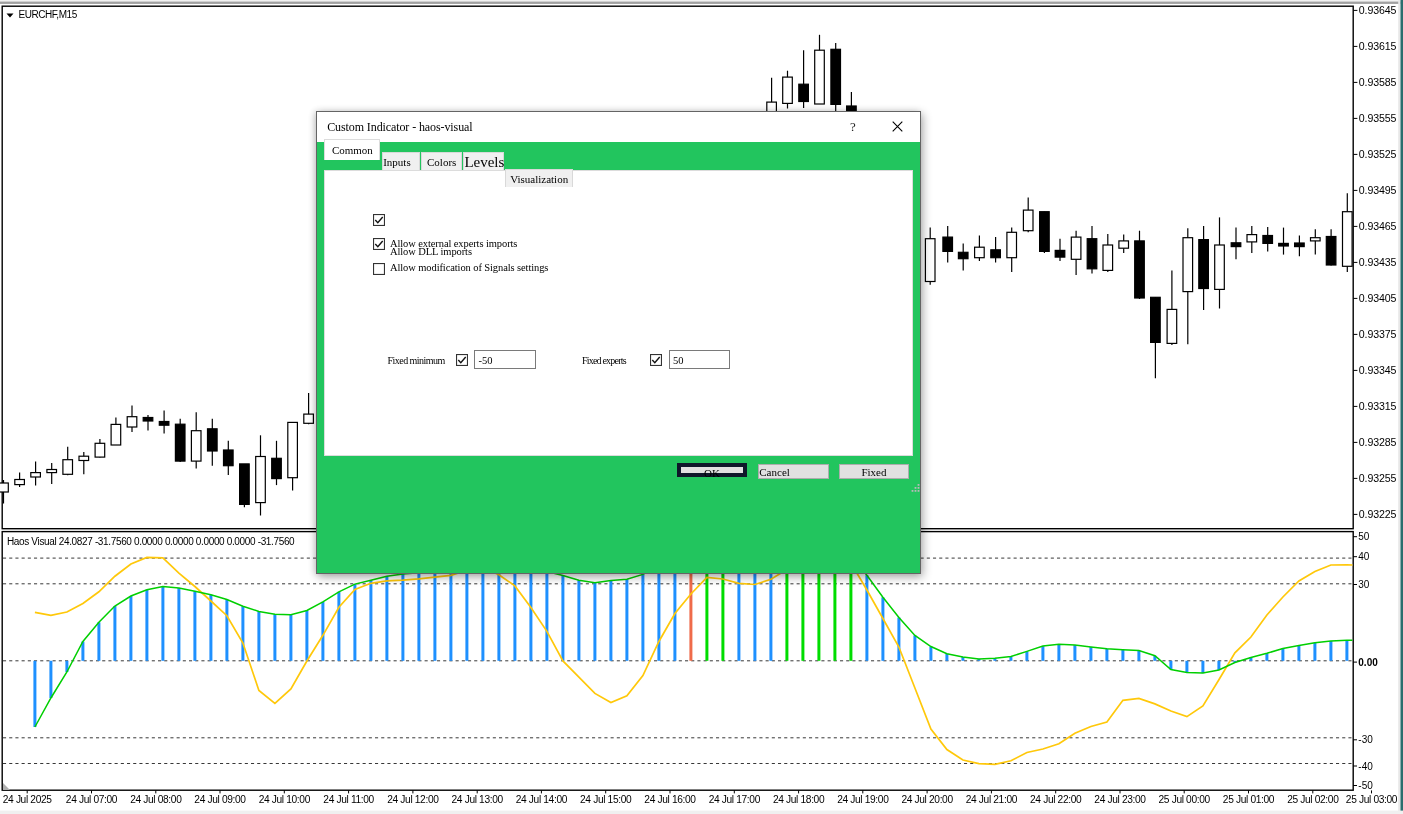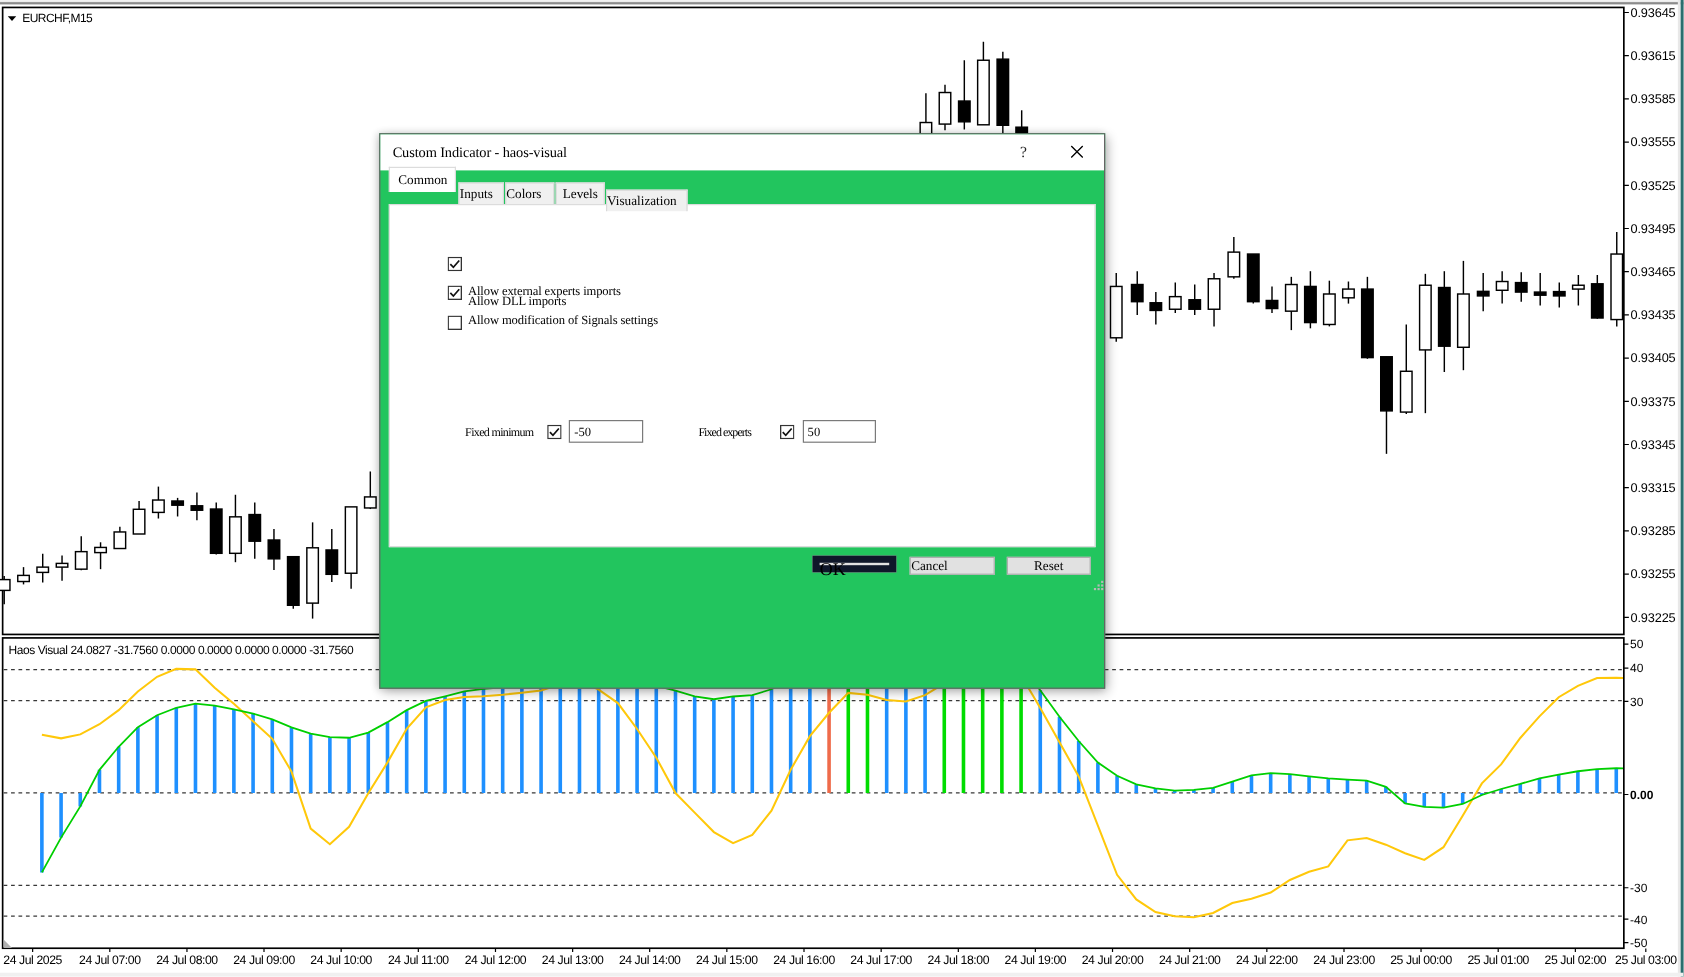--- a/index.html
+++ b/index.html
@@ -312,23 +312,23 @@
  <div style="position:absolute;left:10.6px;top:8.5px;font-size:12px;letter-spacing:-0.1px;color:#000;">Custom Indicator - haos-visual</div>
  <div style="position:absolute;left:529.4px;top:7.5px;width:14px;text-align:center;font-size:13px;color:#222;">?</div>
  <svg style="position:absolute;left:575.9px;top:9.5px" width="11" height="11" viewBox="0 0 11 11">
       <path d="M0.7,0.7 L10.3,10.3 M10.3,0.7 L0.7,10.3" stroke="#000" stroke-width="1.1"></path>
     </svg>
 
  <div style="position:absolute;left:7.699999999999989px;top:58.599999999999994px;width:589.2px;height:286px;background:#fff;border:1px solid #dcdcdc;"></div>
 
  <div style="position:absolute;left:7.699999999999989px;top:27px;width:56.2px;height:21.4px;background:#fff;border:1px solid #dcdcdc;border-bottom:none;z-index:3;text-align:center;font-size:11px;line-height:20px;">Common</div>
  <div style="position:absolute;left:65.59999999999997px;top:40.30000000000001px;width:37.6px;height:18.3px;background:#f0f0f0;border:1px solid #d9d9d9;border-bottom:none;font-size:11px;line-height:18px;">Inputs</div>
- <div style="position:absolute;left:104.29999999999995px;top:40.30000000000001px;width:41.6px;height:18.3px;background:#f0f0f0;border:1px solid #d9d9d9;border-bottom:none;font-size:11px;line-height:18px;">Colors</div>
- <div style="position:absolute;left:146.79999999999995px;top:40.30000000000001px;width:40.4px;height:18.3px;background:#f0f0f0;border:1px solid #d9d9d9;border-bottom:none;text-align:center;font-size:11px;line-height:18px;">Levels</div>
- <div style="position:absolute;left:188.29999999999995px;top:46px;width:68.5px;height:18.3px;background:#f0f0f0;border:1px solid #d9d9d9;border-bottom:none;font-size:11px;line-height:18px;">Visualization</div>
+ <div style="position:absolute;left:104.29999999999995px;top:40.30000000000001px;width:41.6px;height:18.3px;background:#f0f0f0;border:1px solid #d9d9d9;border-bottom:none;text-align:center;font-size:11px;line-height:18px;">Colors</div>
+ <div style="position:absolute;left:146.79999999999995px;top:40.30000000000001px;width:40.4px;height:18.3px;background:#f0f0f0;border:1px solid #d9d9d9;border-bottom:none;text-align:center;font-size:15px;line-height:18px;">Levels</div>
+ <div style="position:absolute;left:188.29999999999995px;top:57px;width:68.5px;height:18.3px;background:#f0f0f0;border:1px solid #d9d9d9;border-bottom:none;text-align:center;font-size:11px;line-height:18px;">Visualization</div>
 <svg style="position:absolute;left:56.799999999999955px;top:102.4px" width="12" height="12" viewBox="0 0 11 11">
       <rect x="0.5" y="0.5" width="10" height="10" fill="#fff" stroke="#333" stroke-width="1"></rect>
       <polyline points="2.1,5.6 4.4,8 8.9,2.8" fill="none" stroke="#111" stroke-width="1.3"></polyline>
     </svg>
     <div style="position:absolute;left:73.39999999999998px;top:102.20000000000002px;font-size:10.5px;letter-spacing:-0.1px;margin-top:32px;">Allow DLL imports</div>
     <svg style="position:absolute;left:56.799999999999955px;top:126.70000000000002px" width="12" height="12" viewBox="0 0 11 11">
       <rect x="0.5" y="0.5" width="10" height="10" fill="#fff" stroke="#333" stroke-width="1"></rect>
       <polyline points="2.1,5.6 4.4,8 8.9,2.8" fill="none" stroke="#111" stroke-width="1.3"></polyline>
     </svg>
     <div style="position:absolute;left:73.39999999999998px;top:126.5px;font-size:10.5px;letter-spacing:-0.1px;">Allow external experts imports</div>
@@ -341,23 +341,23 @@
       <rect x="0.5" y="0.5" width="10" height="10" fill="#fff" stroke="#333" stroke-width="1"></rect>
       <polyline points="2.1,5.6 4.4,8 8.9,2.8" fill="none" stroke="#111" stroke-width="1.3"></polyline>
     </svg>
     <div style="position:absolute;left:157.89999999999998px;top:238.4px;width:61.4px;height:19.1px;background:#fff;border:1px solid #7a7a7a;font-size:10.5px;line-height:19px;padding-left:3px;">-50</div>
     <div style="position:absolute;left:265.4px;top:243.20000000000002px;font-size:10px;letter-spacing:-0.8px;">Fixed experts</div>
     <svg style="position:absolute;left:333.9px;top:242.4px" width="12" height="12" viewBox="0 0 11 11">
       <rect x="0.5" y="0.5" width="10" height="10" fill="#fff" stroke="#333" stroke-width="1"></rect>
       <polyline points="2.1,5.6 4.4,8 8.9,2.8" fill="none" stroke="#111" stroke-width="1.3"></polyline>
     </svg>
     <div style="position:absolute;left:352.4px;top:238.4px;width:61.4px;height:19.1px;background:#fff;border:1px solid #7a7a7a;font-size:10.5px;line-height:19px;padding-left:3px;">50</div>
-    <div style="position:absolute;left:360.5px;top:351.79999999999995px;width:69.6px;height:14.1px;background:#e1e1e1;border:6px solid #0f172a;font-size:15px;line-height:13.5px;">OK</div>
+    <div style="position:absolute;left:360.5px;top:351.79999999999995px;width:69.6px;height:14.1px;background:#e1e1e1;border:4px solid #0f172a;text-align:center;font-size:11px;line-height:13.5px;">OK</div>
     <div style="position:absolute;left:441.69999999999993px;top:352.29999999999995px;width:70.7px;height:15.1px;background:#e1e1e1;border:1px solid #adadad;text-align:left;font-size:11px;line-height:15px;">Cancel</div>
-    <div style="position:absolute;left:522.0px;top:352.29999999999995px;width:70.7px;height:15.1px;background:#e1e1e1;border:1px solid #adadad;text-align:center;font-size:11px;line-height:15px;">Reset</div>
+    <div style="position:absolute;left:522.0px;top:352.29999999999995px;width:70.7px;height:15.1px;background:#e1e1e1;border:1px solid #adadad;text-align:center;font-size:11px;line-height:15px;">Fixed</div>
     <svg style="position:absolute;left:0;top:0" width="605.1" height="381.8">
       <rect x="600.6" y="372.0" width="1.8" height="1.8" fill="#b8b8b8"></rect>
       <rect x="600.6" y="375.0" width="1.8" height="1.8" fill="#b8b8b8"></rect>
       <rect x="597.6" y="375.0" width="1.8" height="1.8" fill="#b8b8b8"></rect>
       <rect x="600.6" y="378.0" width="1.8" height="1.8" fill="#b8b8b8"></rect>
       <rect x="597.6" y="378.0" width="1.8" height="1.8" fill="#b8b8b8"></rect>
       <rect x="594.6" y="378.0" width="1.8" height="1.8" fill="#b8b8b8"></rect>
     </svg>
   </div>
 

